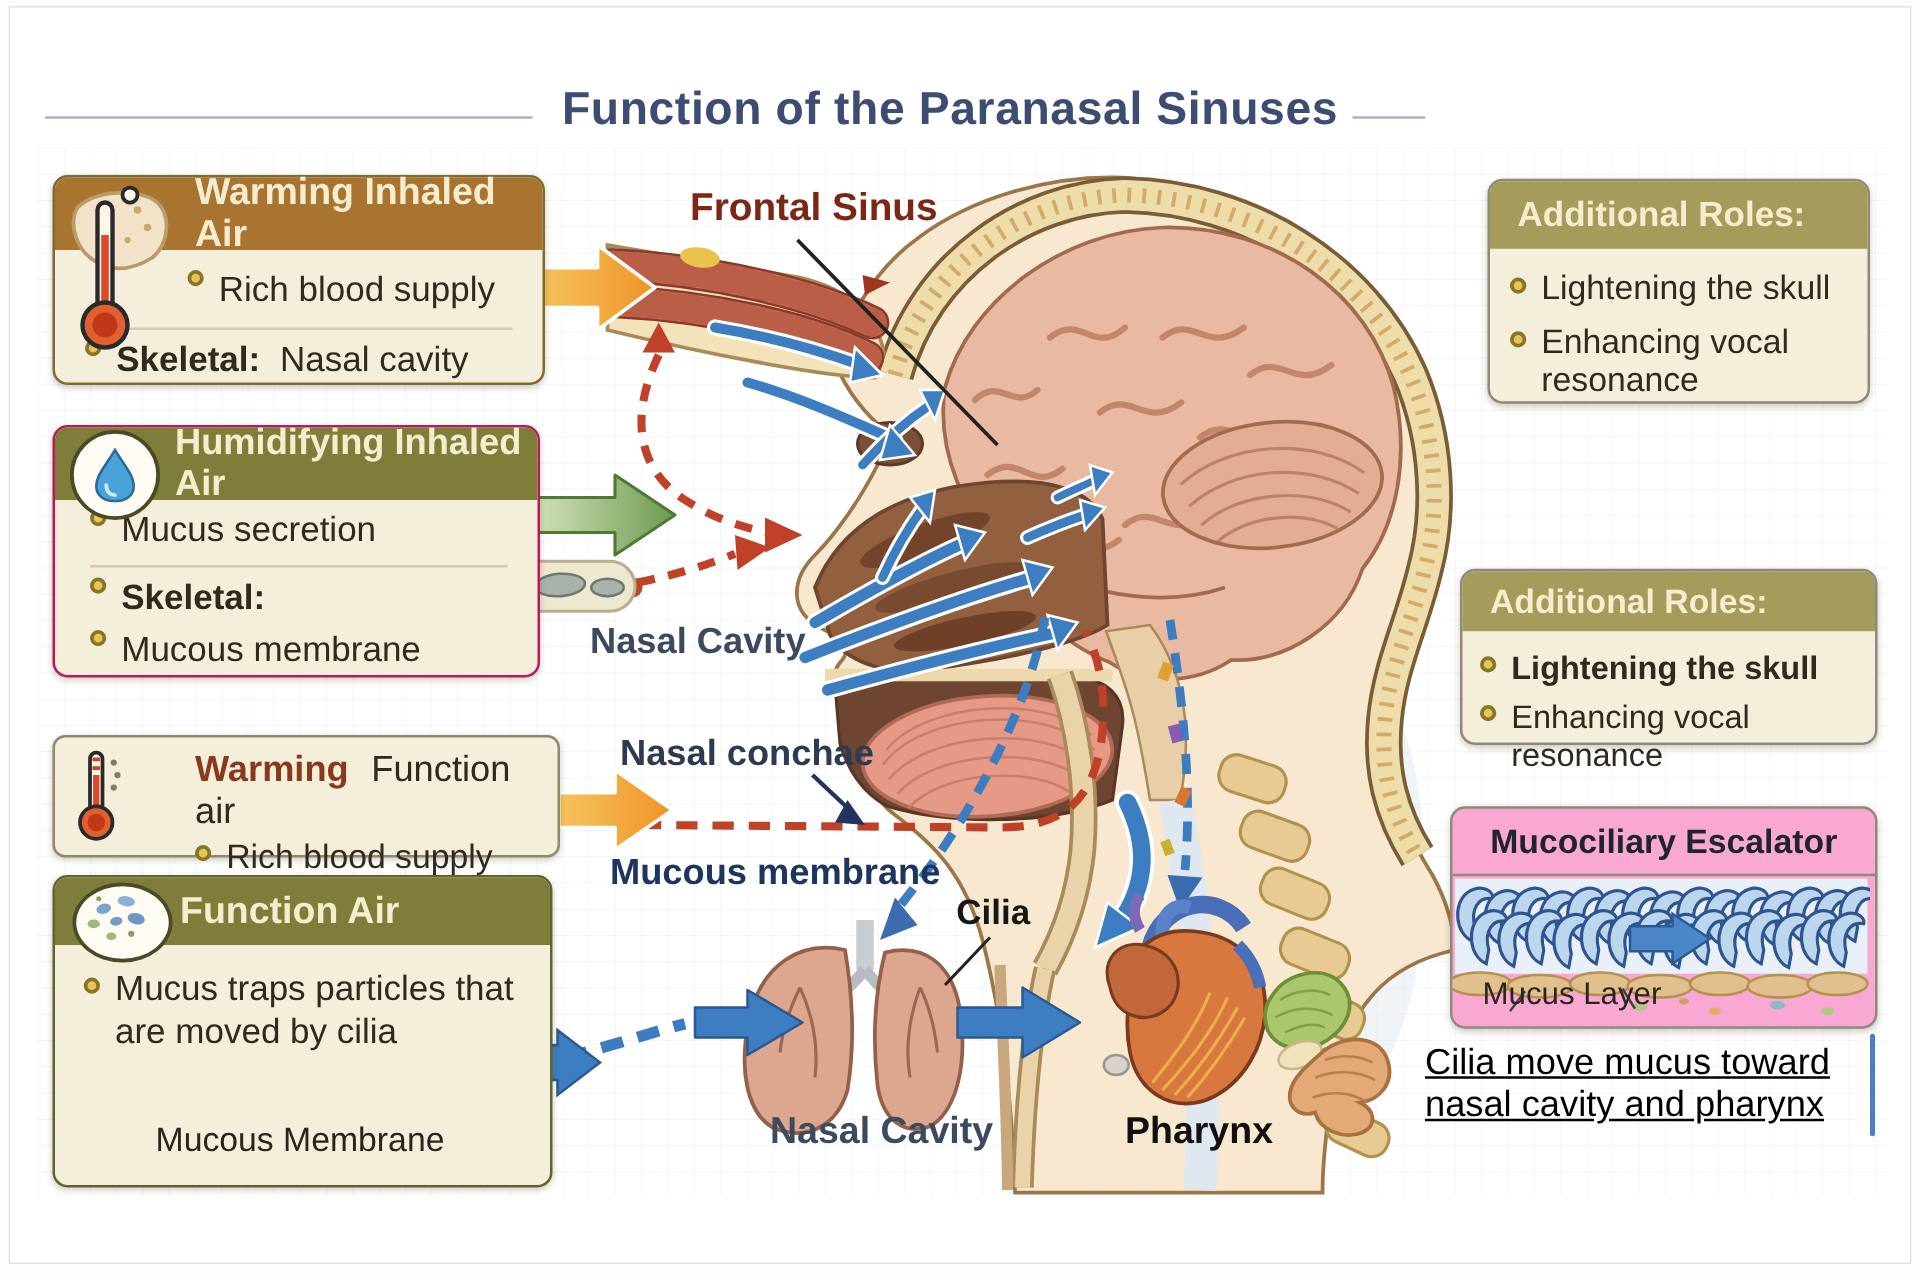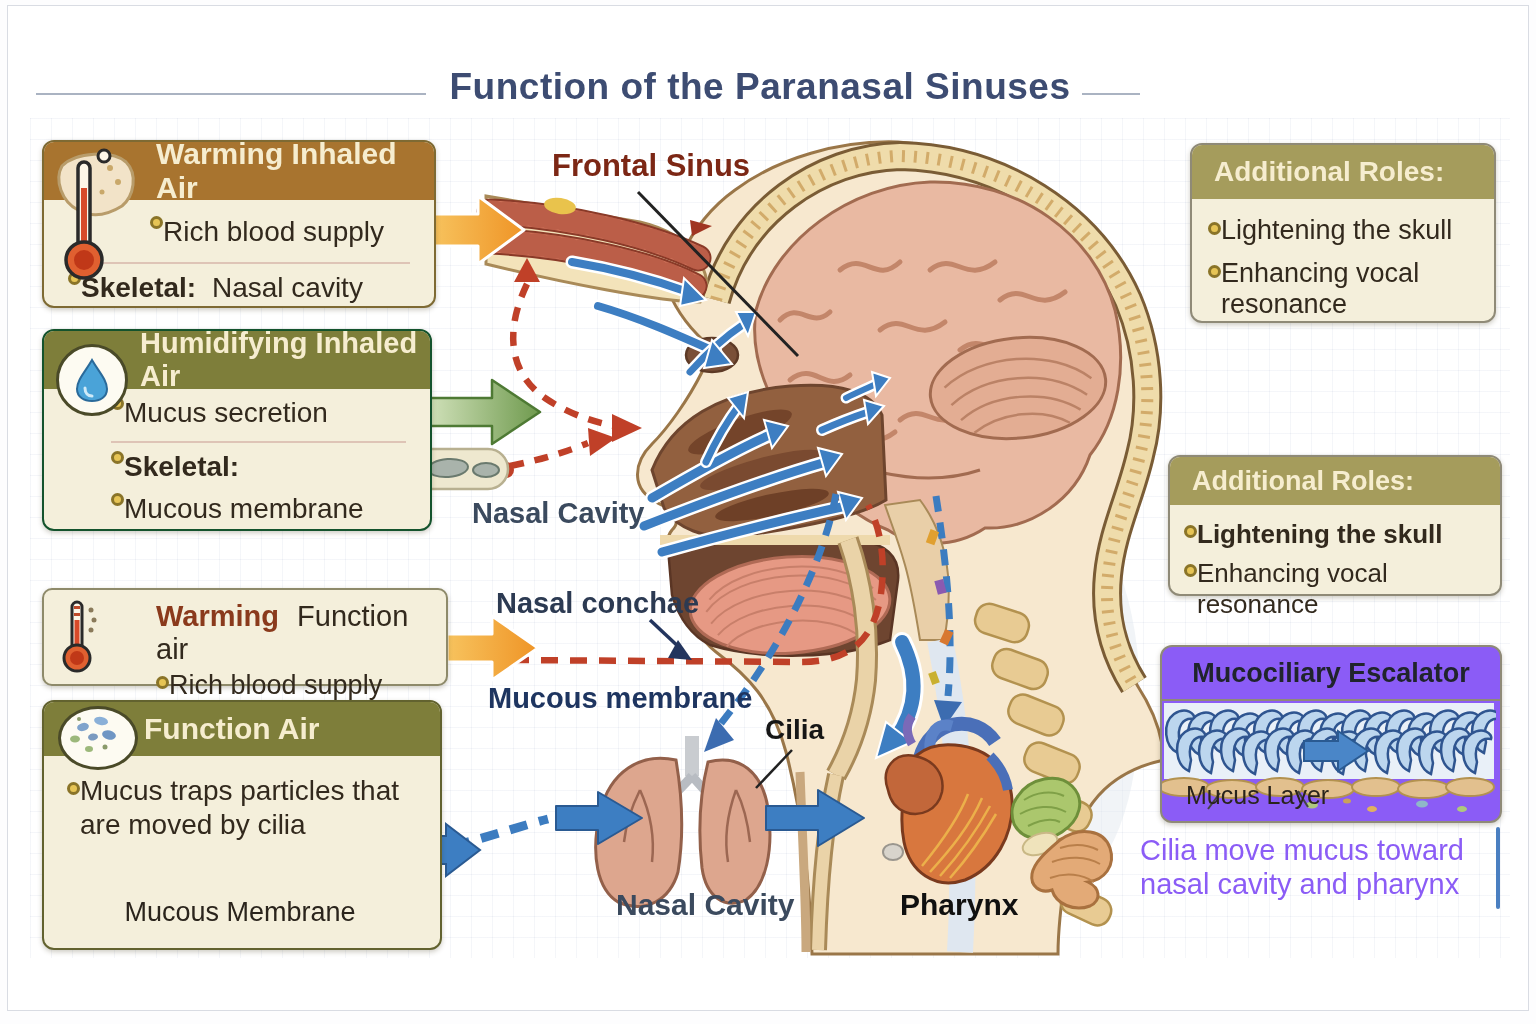--- a/index.html
+++ b/index.html
@@ -18,31 +18,31 @@
   .title-line.left{left:36px;width:390px;}
   .title-line.right{left:1082px;width:58px;}
   
   .ibox{position:absolute;border-radius:12px;background:#f4efdb;
         box-shadow:0 2px 5px rgba(60,50,20,.25);}
   .ibox .hd{border-radius:10px 10px 0 0;display:flex;align-items:center;
             color:#f6edcf;font-weight:bold;}
   .ibox .bd{position:relative;}
   .bullet{display:inline-block;width:13px;height:13px;border-radius:50%;
           background:#e6c455;border:3px solid #8a7428;box-sizing:border-box;flex:0 0 auto;}
-  .row{display:flex;align-items:flex-start;color:#32291d;}
+  .row{display:flex;align-items:flex-start;gap:12px;color:#32291d;}
   .divider{height:2px;background:#d8b9ad;margin:8px 14px 8px 14px;opacity:.8;}
   
   .box-w1{left:42px;top:140px;width:390px;height:164px;border:2px solid #7e6a33;}
   .box-w1 .hd{height:58px;background:#a8742f;font-size:30px;padding-left:112px;}
   .box-w1 .bd{font-size:28px;padding:10px 10px 0 10px;}
   .iconblob{position:absolute;left:52px;top:148px;width:86px;height:140px;z-index:4;}
   
-  .box-w2{left:42px;top:329px;width:386px;height:198px;border:2px solid #14532d;}
+  .box-w2{left:42px;top:340px;width:386px;height:198px;border:2px solid #be185d;}
   .box-w2 .hd{height:58px;background:#7e7e3a;font-size:29px;padding-left:96px;}
-  .box-w2 .bd{font-size:28px;padding:0 10px 0 14px;margin-left:39px;}
+  .box-w2 .bd{font-size:28px;padding:0 10px 0 14px;}
   .circle-icon{position:absolute;left:56px;top:344px;width:66px;height:66px;border-radius:50%;
                background:#fdfbf2;border:3px solid #4a4a28;z-index:4;display:flex;
                align-items:center;justify-content:center;}
   
   .box-w3{left:42px;top:588px;width:402px;height:94px;border:2px solid #8e8a6a;border-radius:10px;}
   .box-w3 .bd{font-size:29px;padding:10px 8px 0 112px;}
   .warm-bold{color:#8a3a1c;font-weight:bold;}
   .thermo2{position:absolute;left:58px;top:598px;width:50px;height:76px;}
   
   .box-w4{left:42px;top:700px;width:396px;height:246px;border:2px solid #62622f;overflow:visible;}
@@ -53,26 +53,26 @@
   .membrane-caption{position:absolute;left:90px;top:897px;width:300px;text-align:center;
                     font-size:27px;color:#2a241c;z-index:4;}
   
   .box-r1{left:1190px;top:143px;width:302px;height:176px;border:2px solid #8f8a77;}
   .box-r1 .hd{height:54px;background:#a59c5c;font-size:28px;padding-left:22px;}
   .box-r1 .bd{font-size:27px;padding:12px 8px 0 16px;}
   .box-r2{left:1168px;top:455px;width:330px;height:137px;border:2px solid #8f8a77;}
   .box-r2 .hd{height:48px;background:#a59c5c;font-size:27px;padding-left:22px;}
   .box-r2 .bd{font-size:26px;padding:10px 6px 0 14px;}
   .box-r2 .strong{font-weight:bold;}
-  .box-muc{left:1160px;top:645px;width:338px;height:174px;border:2px solid #8f8a77;background:#8b5cf6;}
+  .box-muc{left:1160px;top:645px;width:338px;height:174px;border:2px solid #8f8a77;background:#f9a8d4;}
   .muc-title{height:52px;display:flex;align-items:center;justify-content:center;
              font-size:27px;font-weight:bold;color:#20242c;border-bottom:2px solid #8f8a77;}
   .muc-caption{position:absolute;left:24px;top:134px;font-size:25px;color:#2a241c;z-index:4;}
-  .muc-note{position:absolute;left:1140px;top:833px;width:350px;font-size:29px;color:#8b5cf6;
-            line-height:1.18;}
+  .muc-note{position:absolute;left:1140px;top:833px;width:350px;font-size:29px;color:#000000;
+            line-height:1.18;text-decoration:underline;}
   .muc-scroll{position:absolute;left:1496px;top:827px;width:4px;height:82px;background:#4a7fc1;border-radius:2px;}
   
   .dlabel{position:absolute;z-index:3;white-space:nowrap;}
   .lab-frontal{left:552px;top:148px;font-size:31px;font-weight:bold;color:#7c2715;}
   .lab-ncu{left:472px;top:497px;font-size:29px;font-weight:600;color:#3b4a5e;}
   .lab-conchae{left:496px;top:587px;font-size:29px;font-weight:600;color:#2c3a52;}
   .lab-mm{left:488px;top:682px;font-size:29px;font-weight:bold;color:#1e3560;}
   .lab-cilia{left:765px;top:714px;font-size:28px;font-weight:bold;color:#161616;}
   .lab-ncl{left:616px;top:888px;font-size:30px;font-weight:600;color:#3b4a5e;}
   .lab-phx{left:900px;top:888px;font-size:30px;font-weight:bold;color:#101010;text-align:right;}

